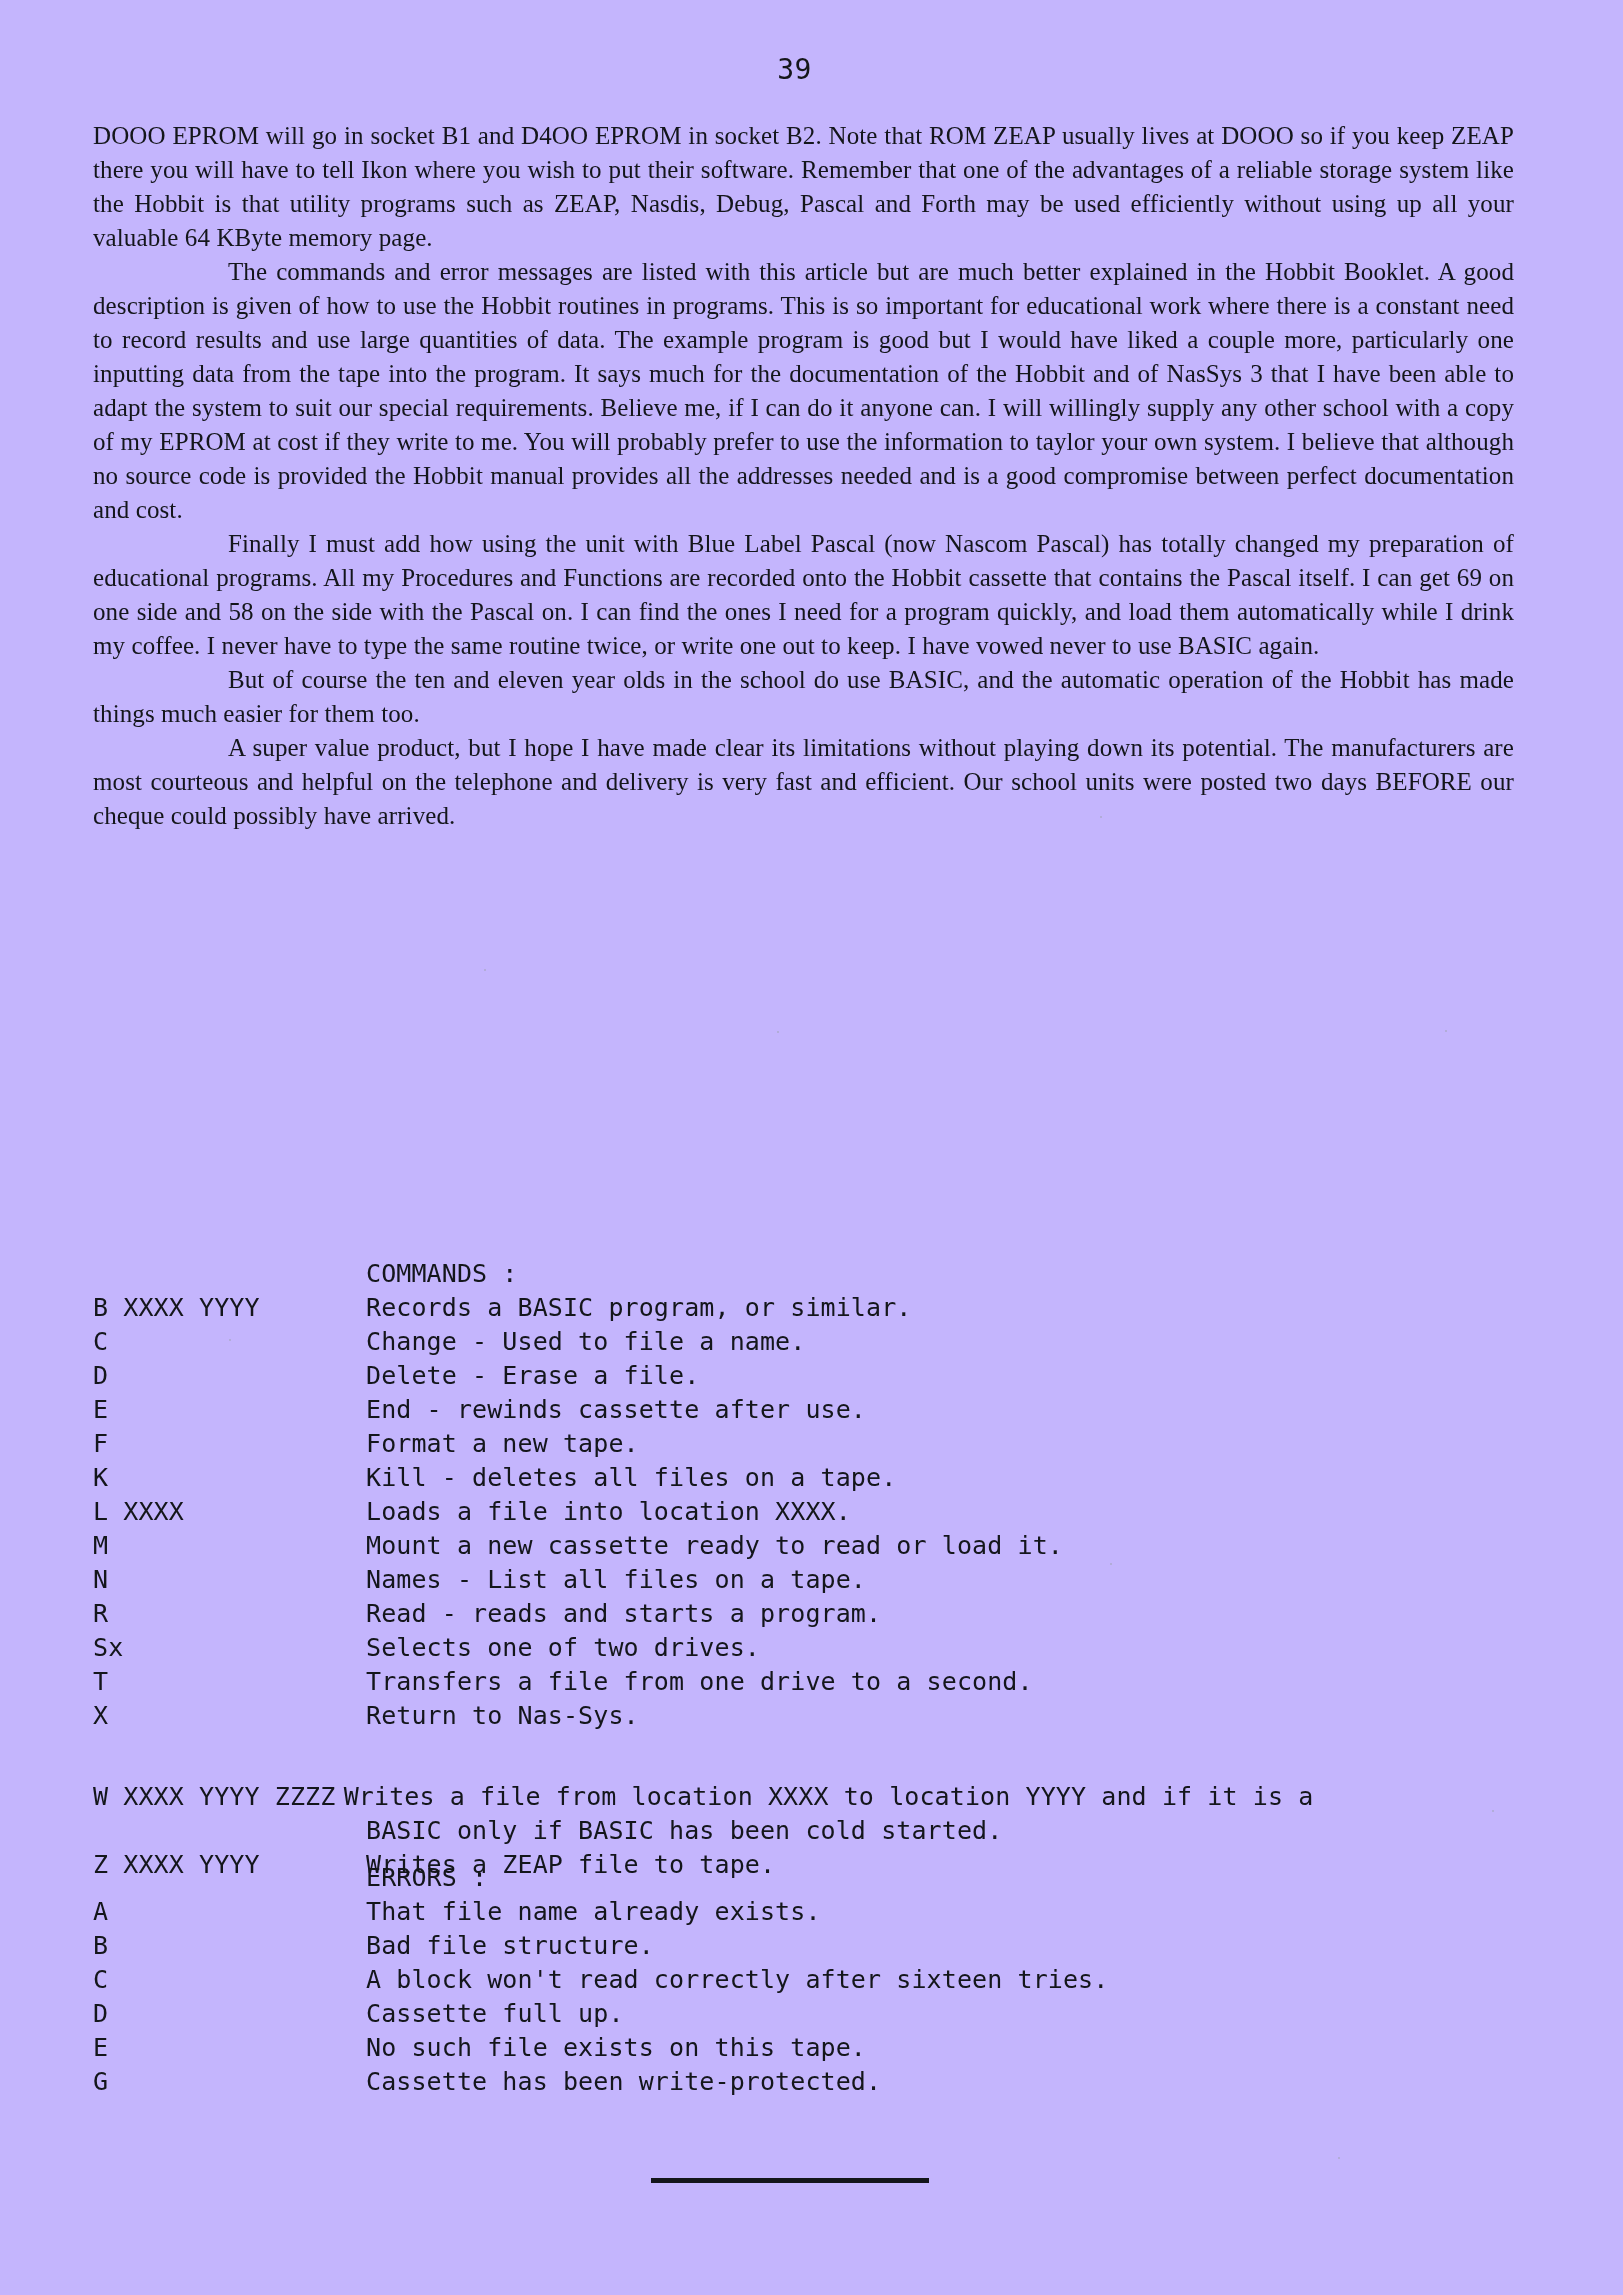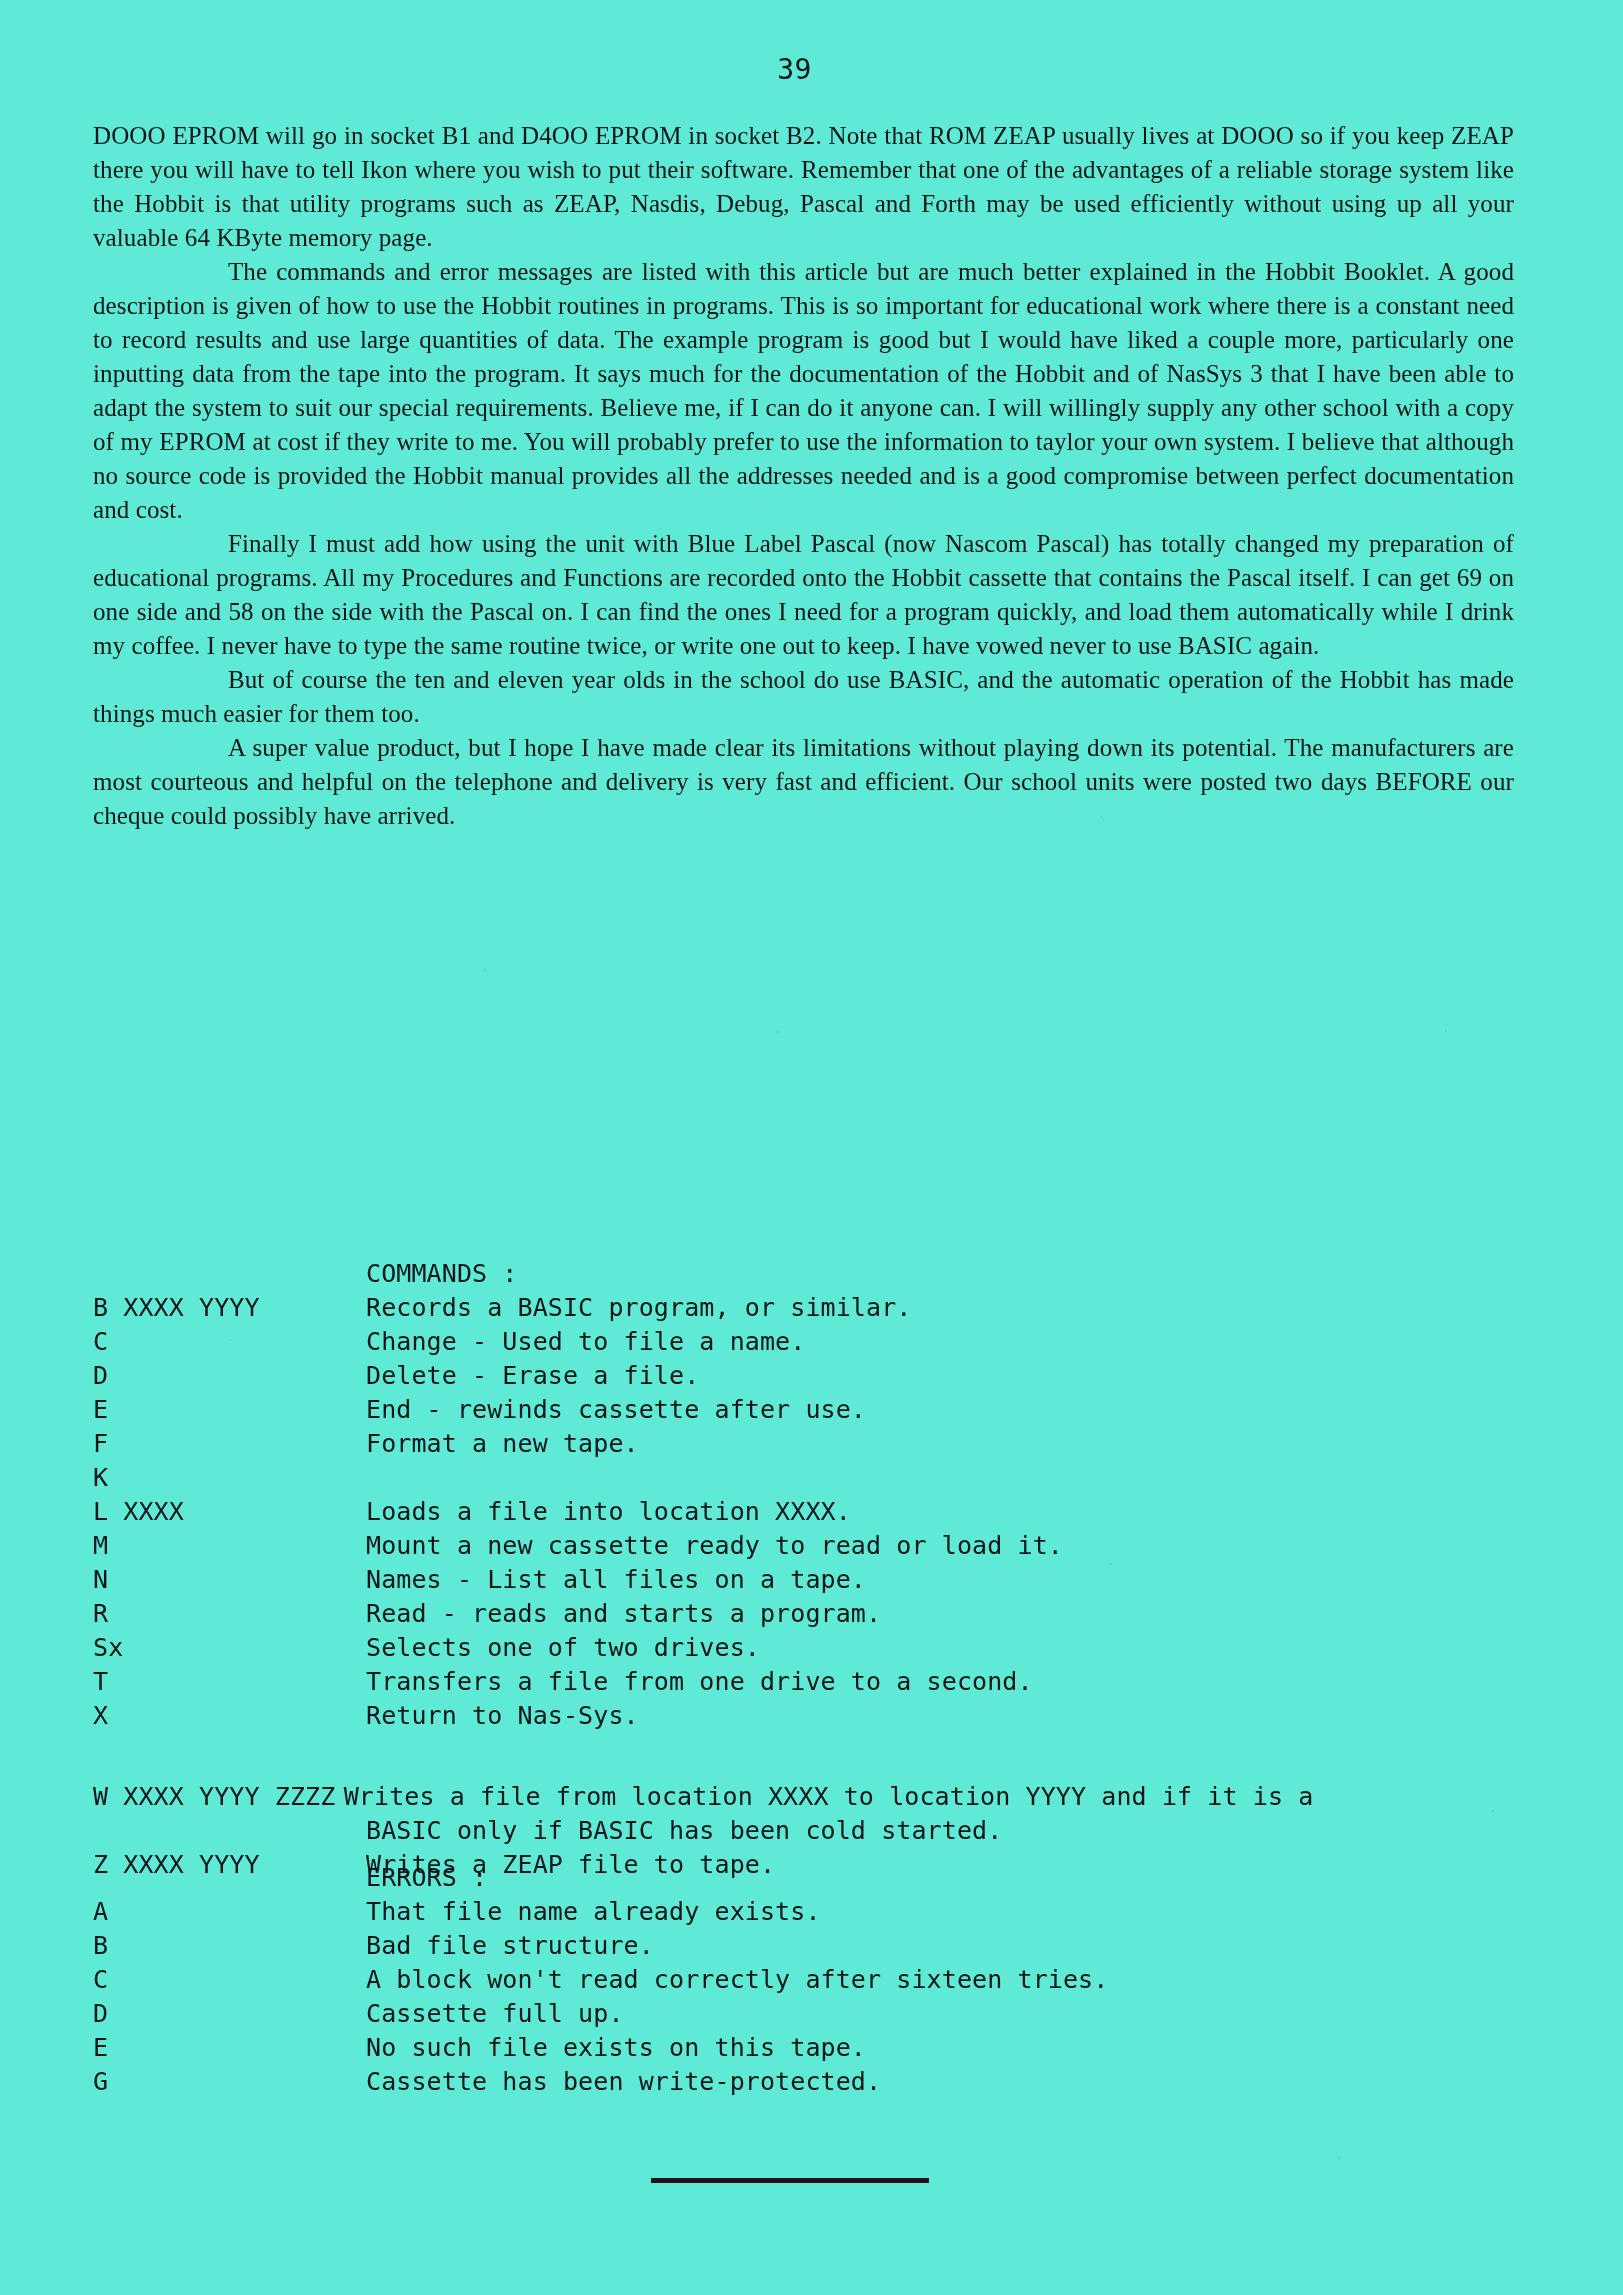--- a/index.html
+++ b/index.html
@@ -8,21 +8,21 @@
     padding: 0;
     background: #ffffff;
   }
   body {
     font-family: "DejaVu Sans Mono", "Liberation Mono", monospace;
   }
   #page {
     position: relative;
     width: 1624px;
     height: 2295px;
-    background: #5eead4;
+    background: #c4b5fd;
     overflow: hidden;
   }
 
   
   #page-number {
     position: absolute;
     top: 53px;
     left: 0;
     width: 1589px;
     text-align: center;
@@ -152,20 +152,21 @@
     <div class="row">
       <span class="code">E</span>
       <span class="desc">End - rewinds cassette after use.</span>
     </div>
     <div class="row">
       <span class="code">F</span>
       <span class="desc">Format a new tape.</span>
     </div>
     <div class="row">
       <span class="code">K</span>
+      <span class="desc">Kill - deletes all files on a tape.</span>
     </div>
     <div class="row">
       <span class="code">L XXXX</span>
       <span class="desc">Loads a file into location XXXX.</span>
     </div>
     <div class="row">
       <span class="code">M</span>
       <span class="desc">Mount a new cassette ready to read or load it.</span>
     </div>
     <div class="row">

